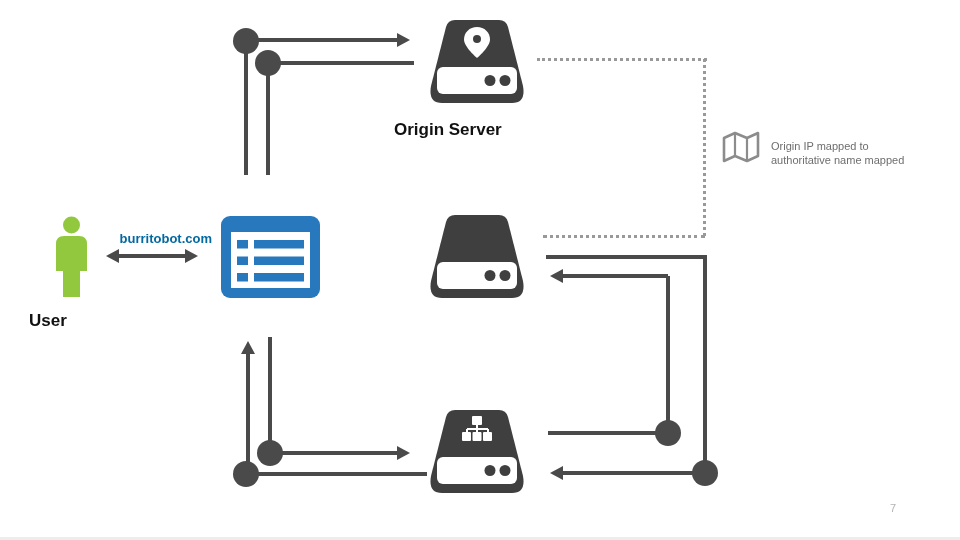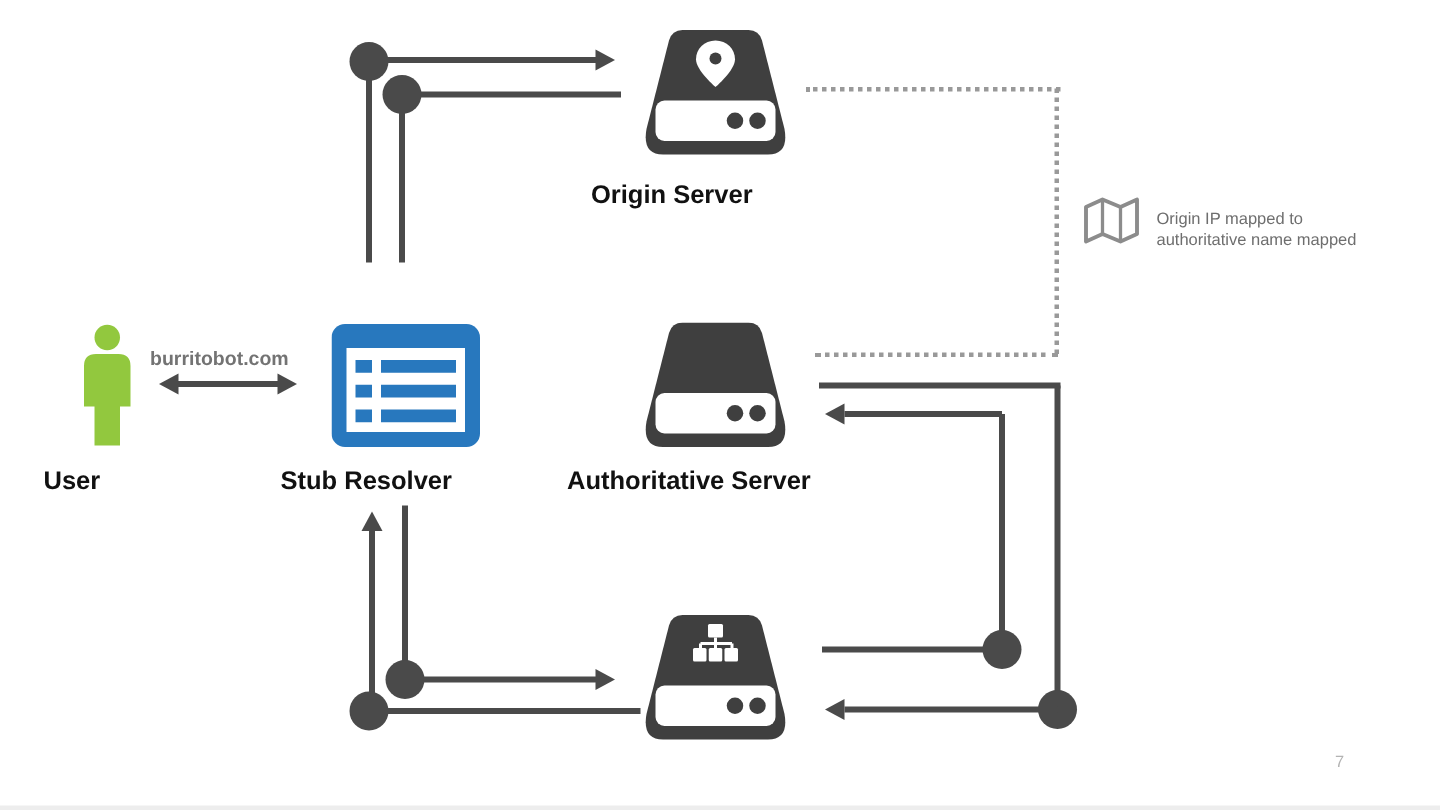--- a/index.html
+++ b/index.html
@@ -25,22 +25,22 @@
   .arr.r { border-top: 7px solid transparent; border-bottom: 7px solid transparent; border-left: 13px solid var(--connector); }
   .arr.l { border-top: 7px solid transparent; border-bottom: 7px solid transparent; border-right: 13px solid var(--connector); }
   .arr.u { border-left: 7px solid transparent; border-right: 7px solid transparent; border-bottom: 13px solid var(--connector); }
   .dotted-h { position: absolute; height: 0; border-top: 3px dotted var(--dotted-line); }
   .dotted-v { position: absolute; width: 0; border-left: 3px dotted var(--dotted-line); }
   .node-label {
     position: absolute; font-weight: 700; font-size: 17px; color: #111;
     text-align: left; letter-spacing: 0; white-space: nowrap;
   }
   .edge-label {
-    position: absolute; font-weight: 700; font-size: 13px; color: #737373;
-    text-align: left; white-space: nowrap;
+    position: absolute; font-weight: 700; font-size: 13px; color: #0369a1;
+    text-align: right; white-space: nowrap;
   }
   .map-note {
     position: absolute; left: 771px; top: 140px; font-size: 11px; line-height: 13.5px;
     color: var(--annotation-text); white-space: nowrap;
   }
   .page-num {
     position: absolute; left: 884px; top: 502px; width: 18px; text-align: center;
     font-size: 11px; color: var(--page-number);
   }
   .icon { position: absolute; }
@@ -140,20 +140,18 @@
   <svg class="icon" style="left:722px; top:131px;" width="38" height="32" viewBox="0 0 38 32">
     <path d="M2 7 L13 2 L25 7 L36 2 L36 25 L25 30 L13 25 L2 30 Z" fill="none" stroke="var(--map-icon)" stroke-width="2.6" stroke-linejoin="round"></path>
     <path d="M13 2 V25 M25 7 V30" fill="none" stroke="var(--map-icon)" stroke-width="2.2"></path>
   </svg>
   <div class="map-note">
     <div>Origin IP mapped to</div>
     <div>authoritative name mapped</div>
   </div>
 
   <div class="node-label" style="left:29px;  top:311px; width:100px;">User</div>
-  <div class="node-label" style="left:187px; top:311px; width:160px;">Stub Resolver</div>
   <div class="node-label" style="left:394px; top:120px; width:160px;">Origin Server</div>
-  <div class="node-label" style="left:378px; top:311px; width:200px;">Authoritative Server</div>
 
   <div class="page-num">7</div>
 
   <div class="bottom-edge"></div>
 </div>
 
 </body></html>

